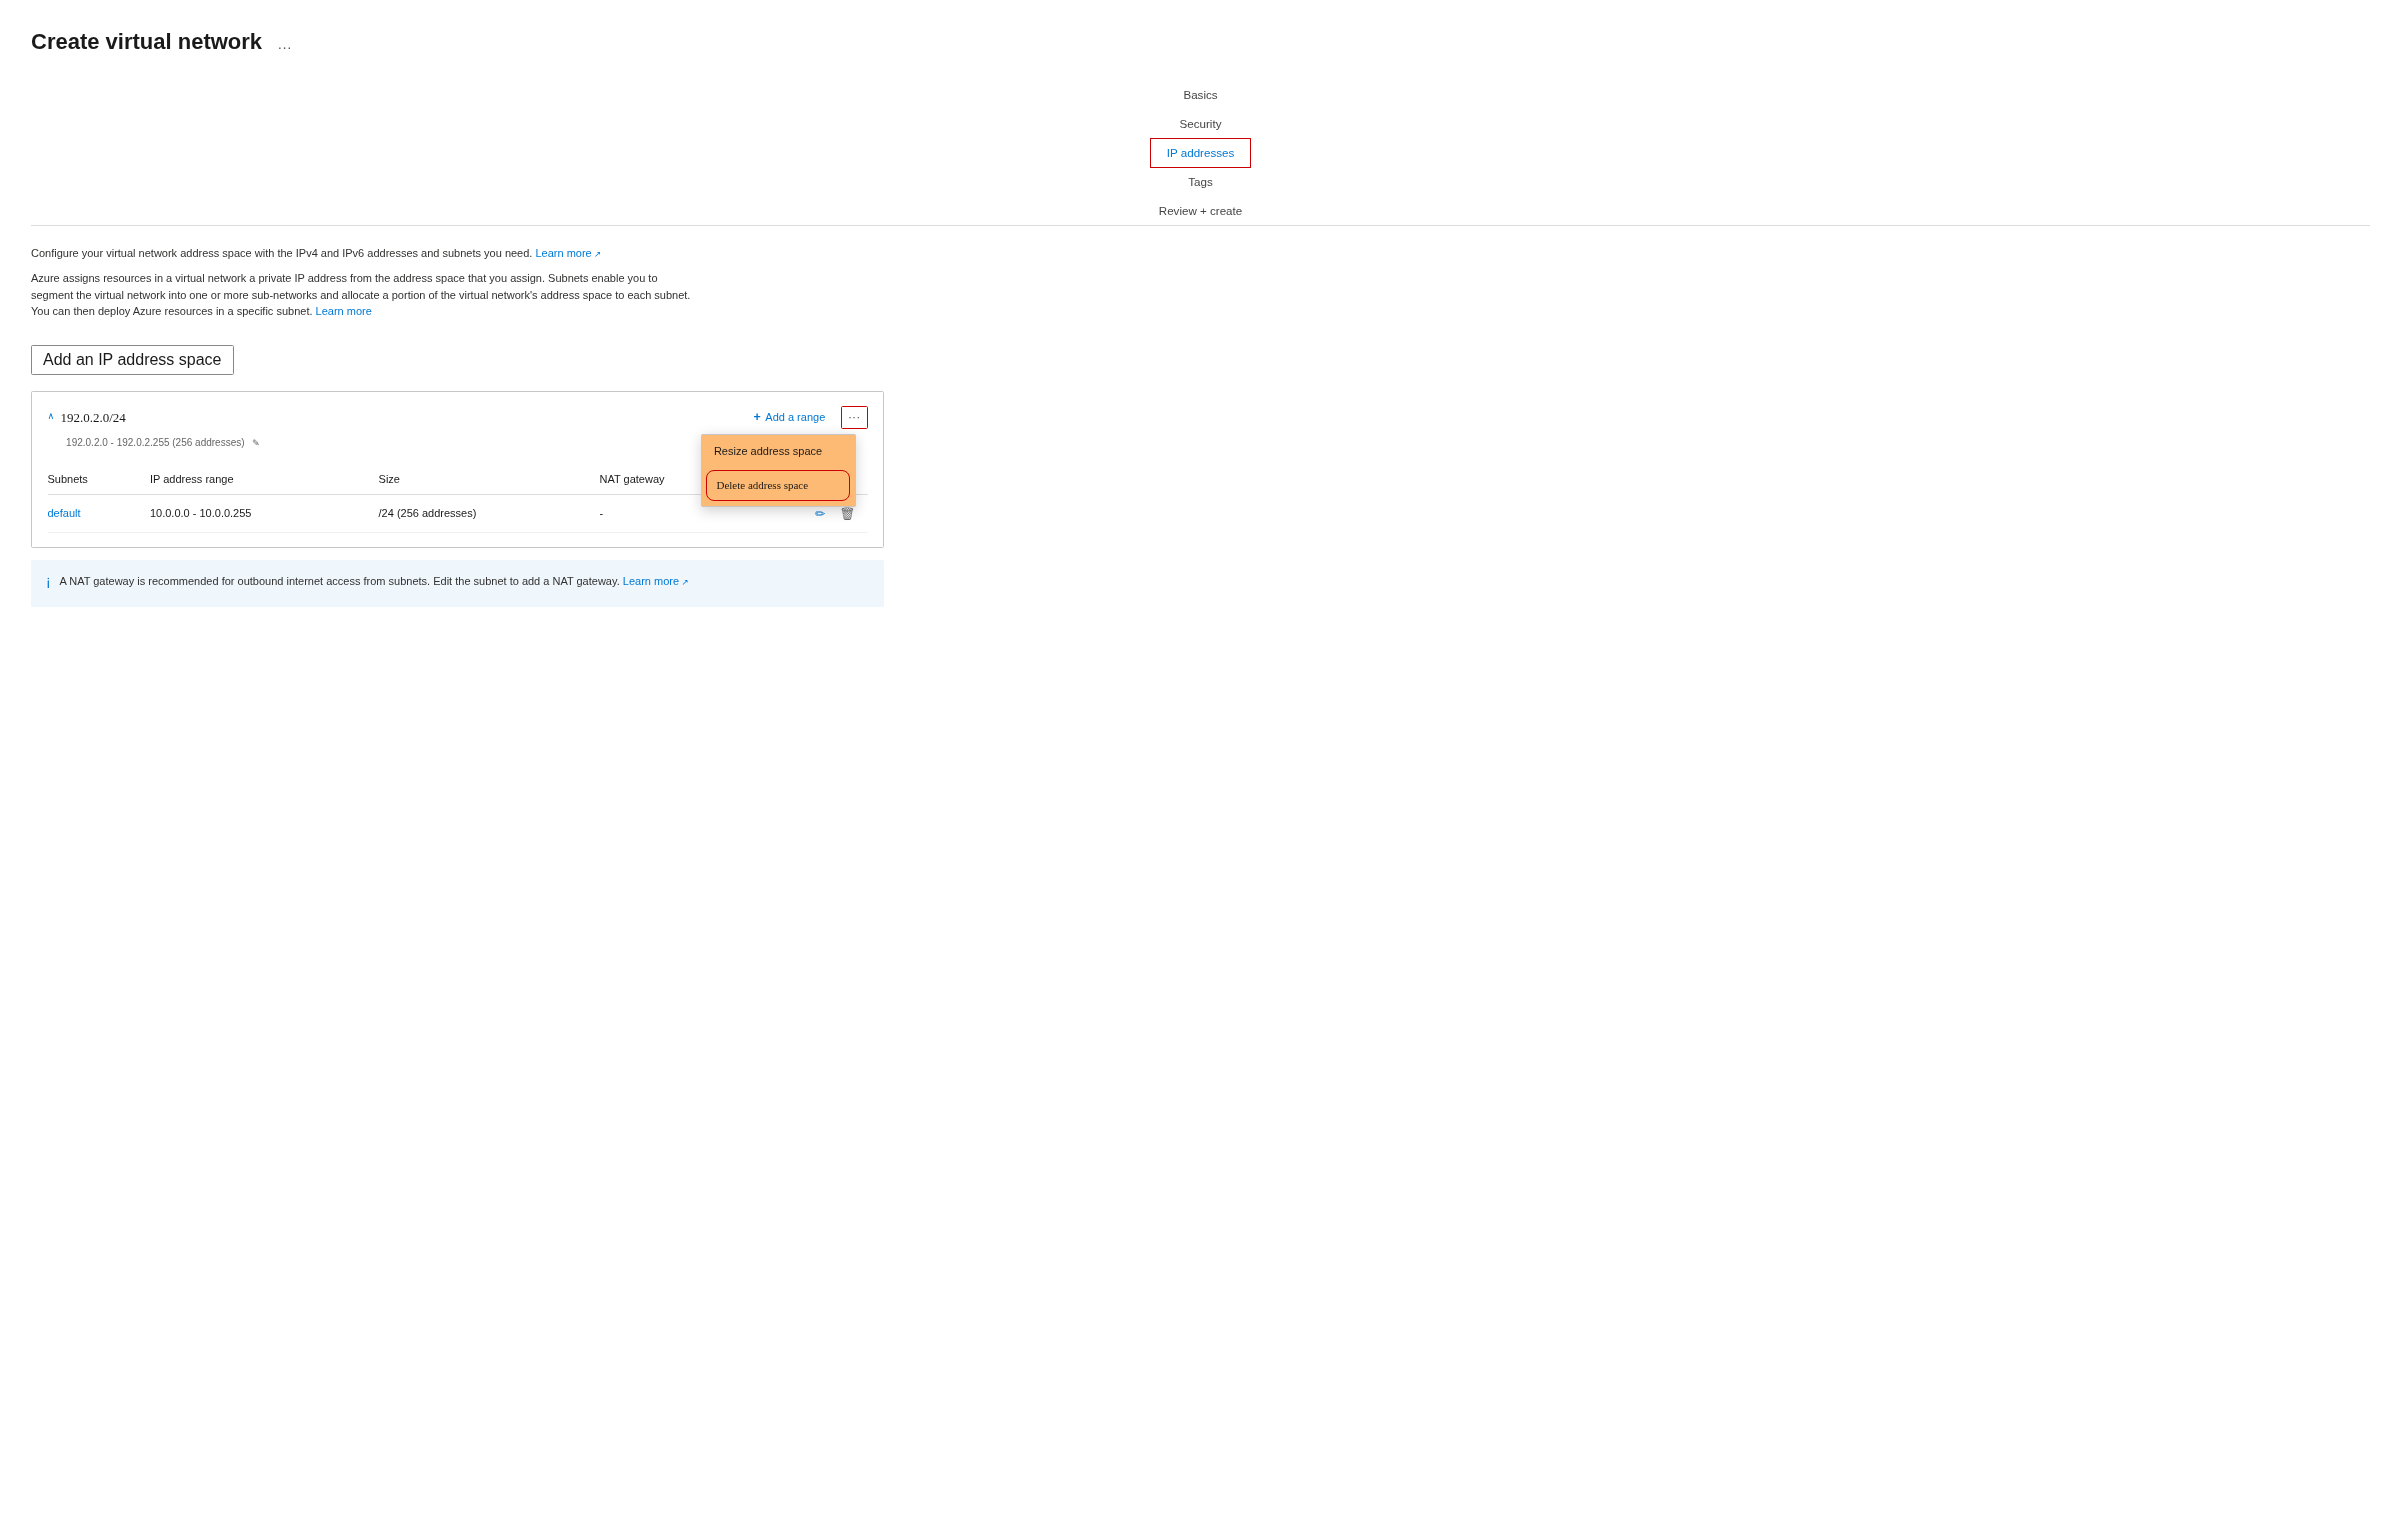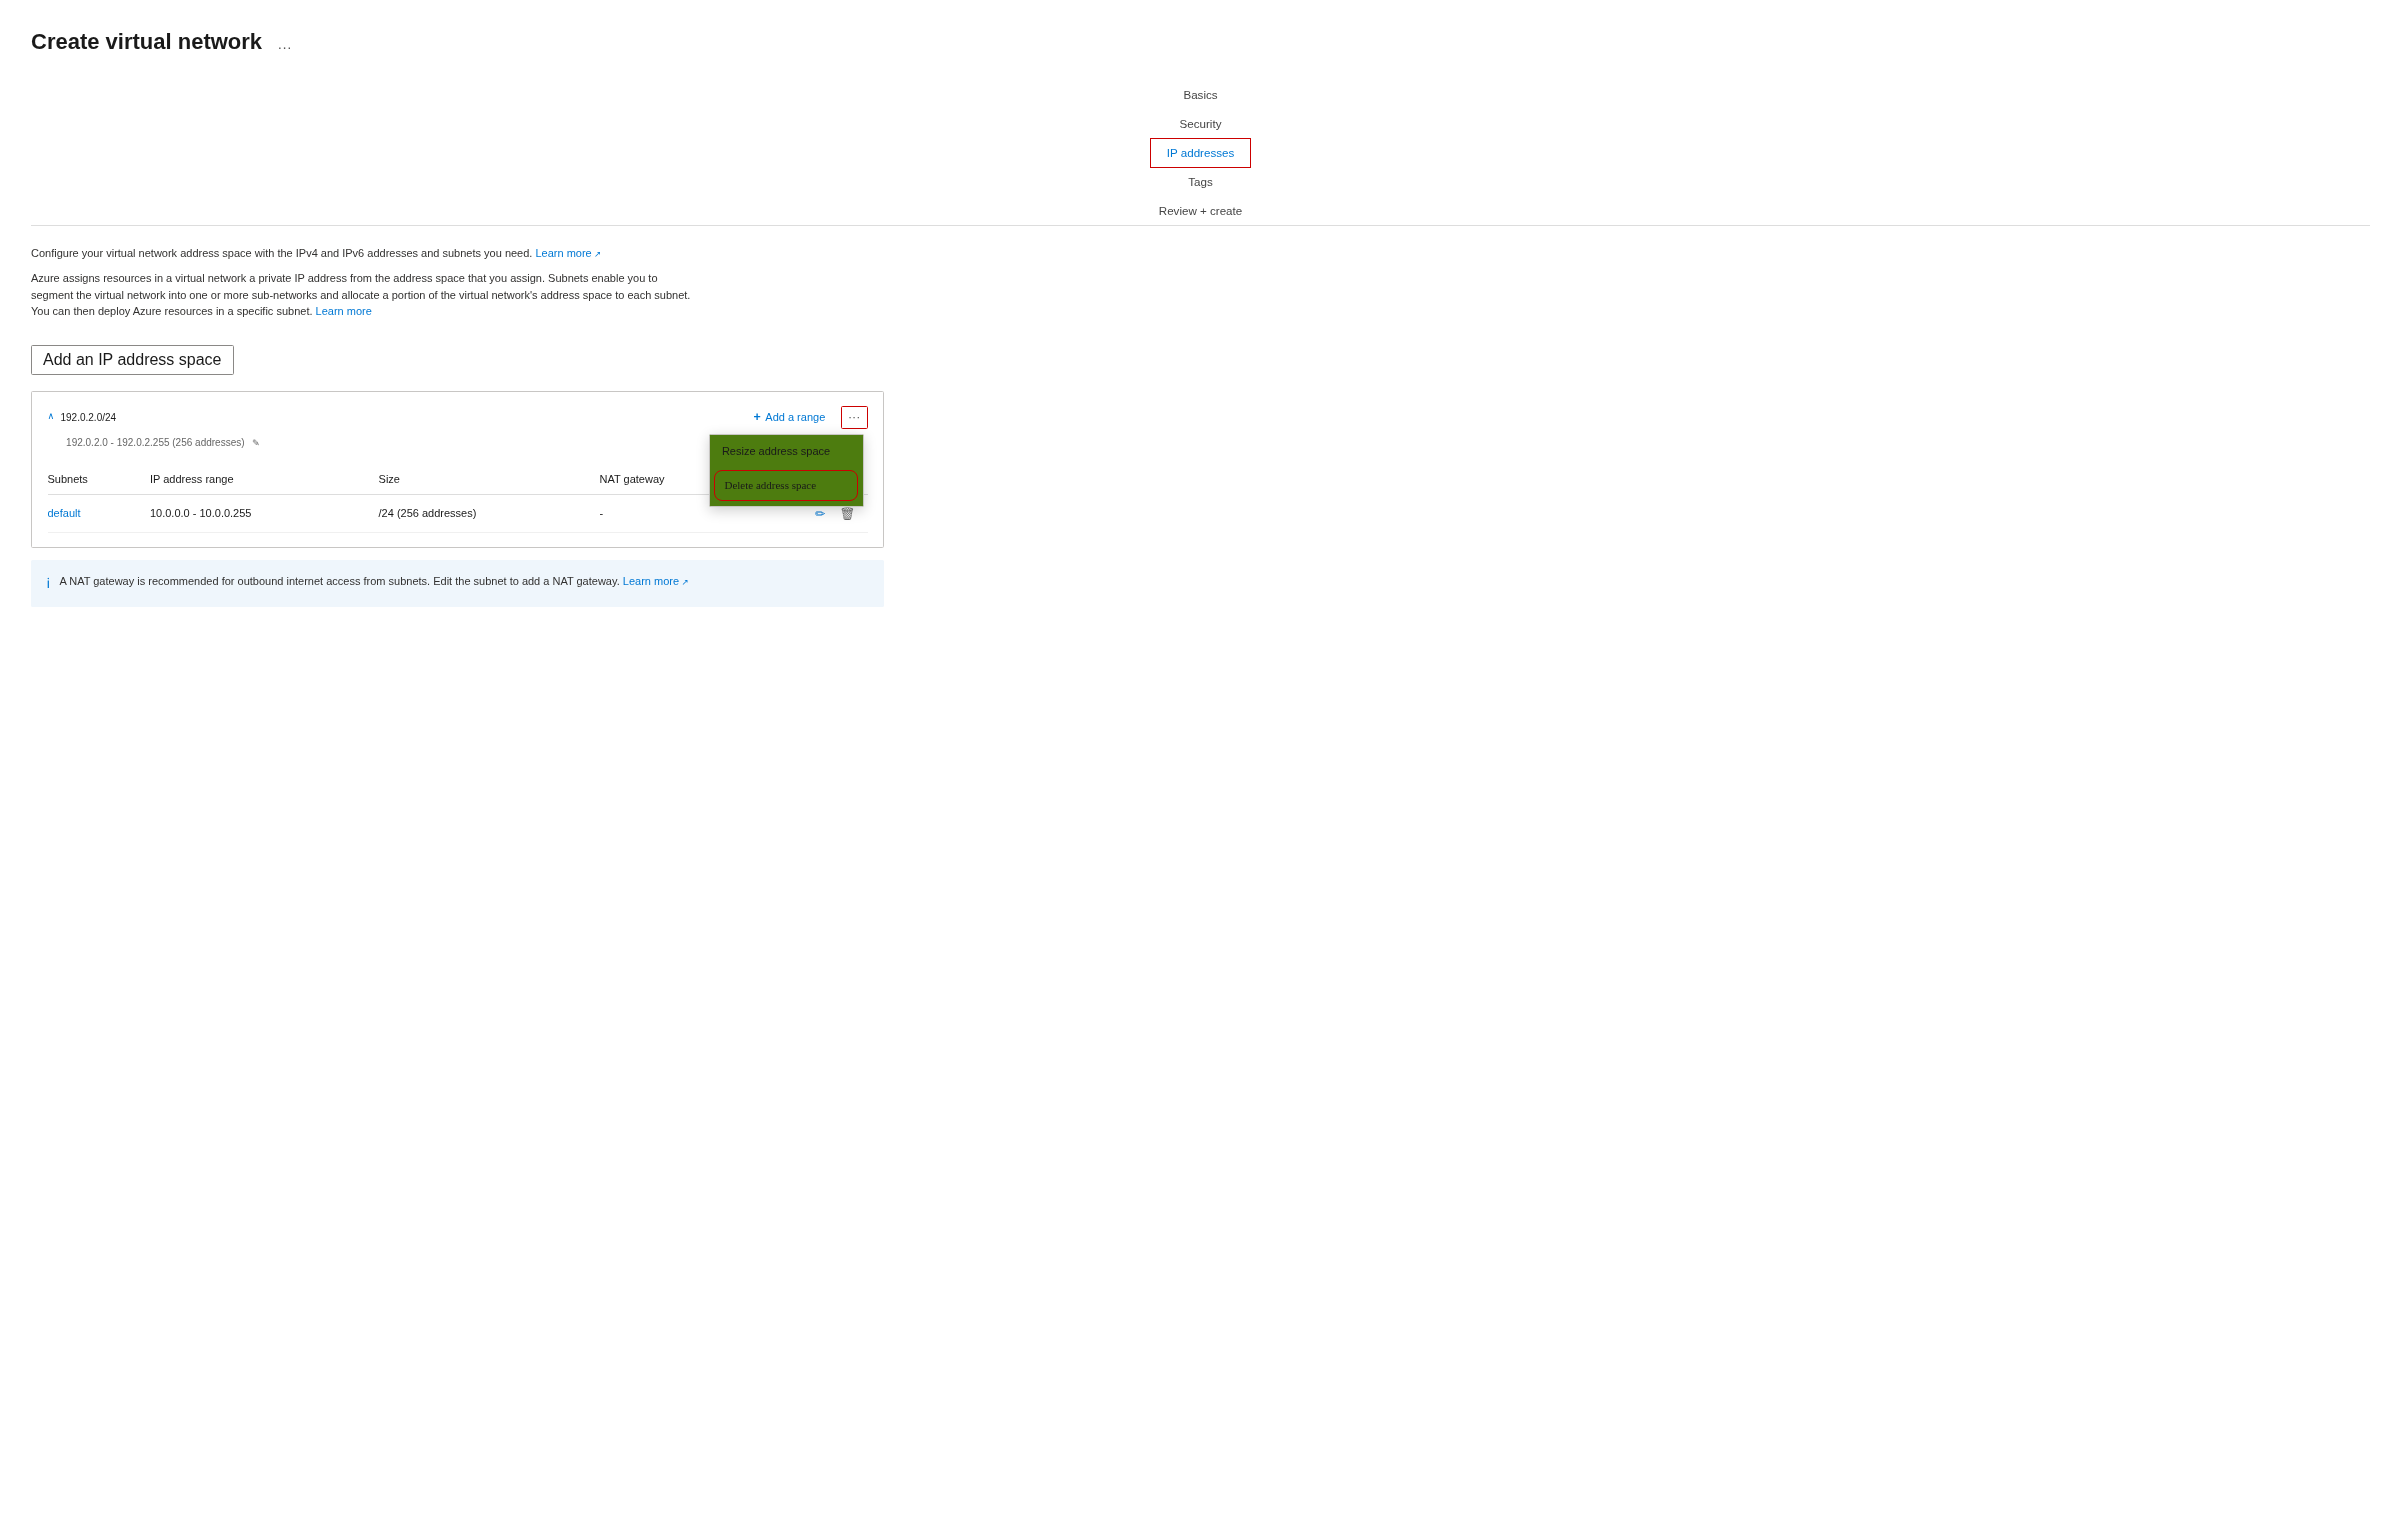--- a/index.html
+++ b/index.html
@@ -115,23 +115,24 @@
     .card-header-left {
       display: flex;
       align-items: center;
       gap: 6.2px;
     }
     .chevron {
       color: #0078d4;
       font-size: 9.3px;
     }
     .address-space-title {
-      font-size: 10px;
+      font-size: 13px;
       font-weight: 500;
       color: #1a1a1a;
+      font-family: Liberation Serif, serif;
     }
     .card-header-right {
       display: flex;
       align-items: center;
       gap: 9.3px;
       position: relative;
     }
     .add-subnet-btn {
       display: flex;
       align-items: center;
@@ -216,22 +217,22 @@
       font-size: 12.4px;
       padding: 3.1px;
       border-radius: 1.6px;
     }
     .action-icon-btn.delete { color: #666; }
 
     
     .dropdown-menu {
       position: absolute;
       top: 28px;
-      right: 4px;
-      background: #4d7c0f;
+      right: 12px;
+      background: #fdba74;
       border: 0.8px solid #c8c6c4;
       border-radius: 1.6px;
       box-shadow: 0 3.1px 12.4px rgba(0,0,0,0.18);
       min-width: 155px;
       z-index: 100;
     }
     .dropdown-item {
       padding: 7.8px 12.4px;
       font-size: 11px;
       color: #1a1a1a;

